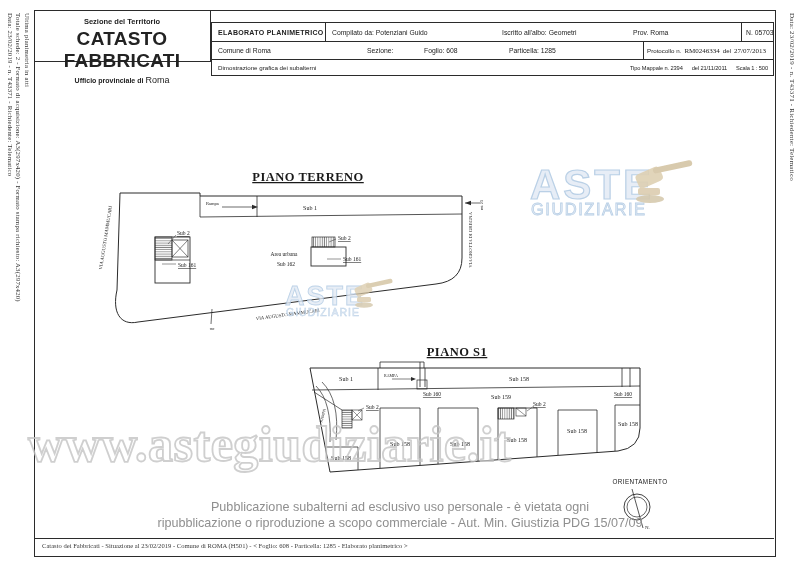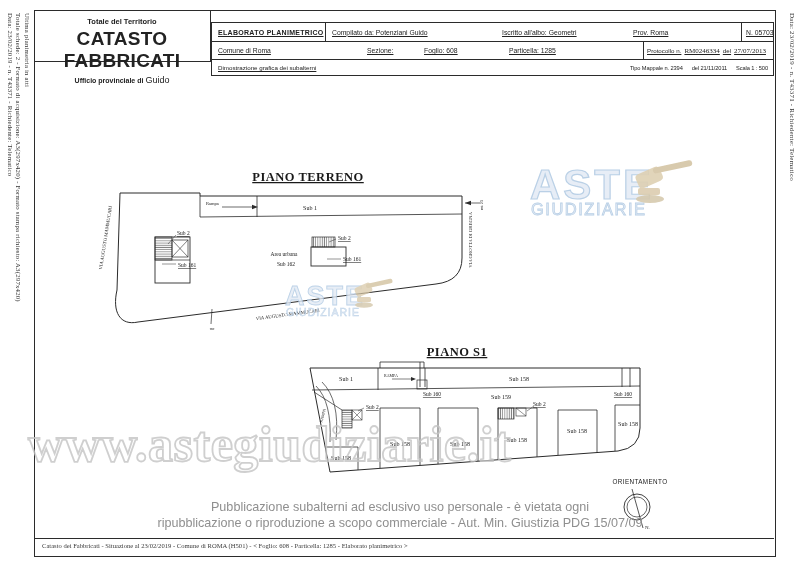--- a/index.html
+++ b/index.html
@@ -15,21 +15,21 @@
   .hbox{position:absolute;left:34px;top:10px;width:177px;height:52px;border-right:1px solid #2b2b2b;
         border-bottom:1px solid #2b2b2b;text-align:center;box-sizing:border-box;padding-top:7px;}
   .hbox .l1{font-size:7.5px;font-weight:bold;}
   .hbox .l2{font-size:19px;font-weight:bold;letter-spacing:.3px;margin-top:2px;}
   .hbox .l3{font-size:7px;font-weight:bold;margin-top:3px;}
   .hbox .l3 .roma{font-size:9px;font-weight:normal;}
   
   .htable{position:absolute;left:211px;top:22px;width:563px;border:1px solid #2b2b2b;box-sizing:border-box;}
   .hrow{display:flex;align-items:center;height:17px;font-size:6.8px;}
   .hrow + .hrow{border-top:1px solid #2b2b2b;}
-  .hc{white-space:nowrap;overflow:hidden;box-sizing:border-box;padding-left:6px;height:100%;display:flex;align-items:center;text-decoration:underline;}
+  .hc{white-space:nowrap;overflow:hidden;box-sizing:border-box;padding-left:6px;height:100%;display:flex;align-items:center;}
   .bR{border-right:1px solid #2b2b2b;}
   .bL{border-left:1px solid #2b2b2b;}
   .c-title{width:114px;font-weight:bold;font-size:7px;letter-spacing:.3px;}
   .c-comp{width:170px;}
   .c-iscr{width:135px;}
   .c-prov{width:110px;padding-left:2px;}
   .c-num{flex:1;padding-left:4px;}
   .c-com{width:155px;}
   .c-sez{width:57px;padding-left:0;}
   .c-fog{width:85px;padding-left:0;}
@@ -60,25 +60,25 @@
     <span>Ultima planimetria in atti</span>
   </div>
 
   <div class="vtext" style="left:788px;top:13px;font-size:7px;">
     <span>Data: 23/02/2019 - n. T43371 - Richiedente: Telematico</span>
   </div>
 
   <div class="frame"></div>
 
   <div class="hbox">
-    <div class="l1">Totale del Territorio</div>
+    <div class="l1">Sezione del Territorio</div>
     <div class="l2">CATASTO FABBRICATI</div>
     <div class="l3">
       <span>Ufficio provinciale di</span>
-      <span class="roma">Guido</span>
+      <span class="roma">Roma</span>
     </div>
   </div>
 
   <div class="htable">
     <div class="hrow" style="height:18px;">
       <div class="hc c-title bR">ELABORATO PLANIMETRICO</div>
       <div class="hc c-comp">Compilato da: Potenziani Guido</div>
       <div class="hc c-iscr">Iscritto all'albo: Geometri</div>
       <div class="hc c-prov">Prov. Roma</div>
       <div class="hc c-num bL">N. 05703</div>

